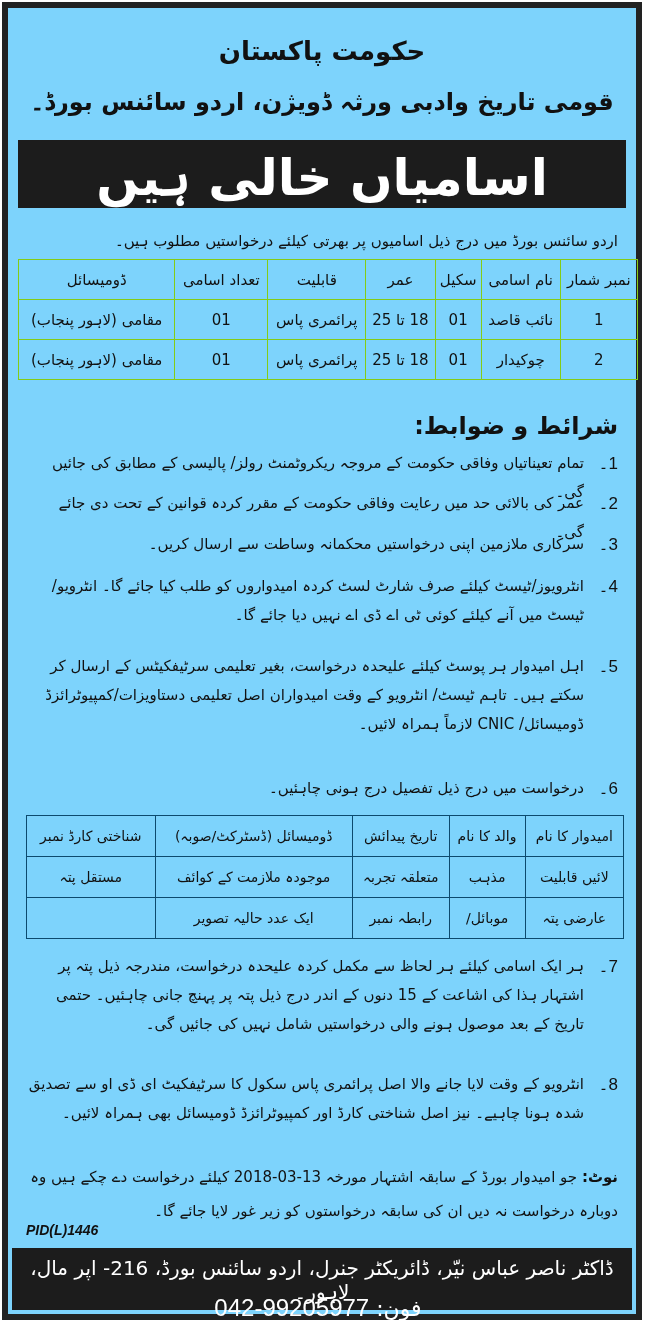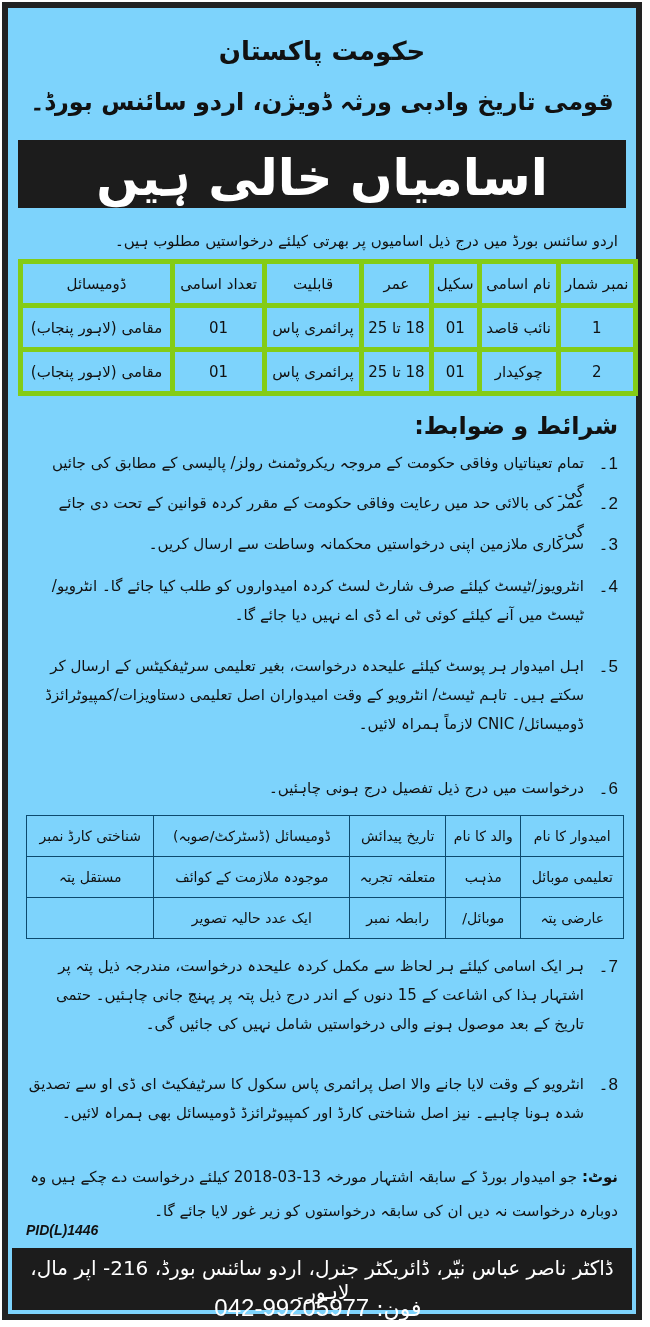--- a/index.html
+++ b/index.html
@@ -10,21 +10,21 @@
   .inner { position:absolute; left:4px; top:4px; right:4px; bottom:4px; }
   .rtl { direction:rtl; text-align:right; }
   .center { text-align:center; }
   .h-gov { position:absolute; top:24px; left:0; right:0; font-size:26px; font-weight:bold; }
   .h-div { position:absolute; top:76px; left:0; right:0; font-size:24px; font-weight:bold; }
   .banner { position:absolute; top:128px; left:6px; right:6px; height:68px; background:#1c1c1c;
             color:#fff; font-size:50px; font-weight:bold; line-height:76px; text-align:center; }
   .intro { position:absolute; top:220px; right:14px; font-size:15px; }
   table.vac { position:absolute; top:247px; left:6px; width:620px; border-collapse:collapse;
               direction:rtl; font-size:15px; }
-  table.vac td, table.vac th { border:5px solid #84cc16; height:37px; text-align:center; font-weight:normal; }
+  table.vac td, table.vac th { border:1px solid #84cc16; height:37px; text-align:center; font-weight:normal; }
   .terms-h { position:absolute; top:400px; right:14px; font-size:24px; font-weight:bold; }
   .item { position:absolute; right:14px; left:14px; font-size:15px; line-height:29px; }
   .item .num { float:right; width:30px; font-family:"Liberation Sans", sans-serif; font-size:17px; }
   .item .txt { margin-right:34px; }
   table.det { position:absolute; top:803px; left:14px; width:598px; border-collapse:collapse;
               direction:rtl; font-size:14px; }
   table.det td { border:1px solid #0c4a6e; height:38px; text-align:center; }
   .note { position:absolute; top:1148px; right:14px; left:14px; font-size:15px; line-height:34px; }
   .pid { position:absolute; top:1210px; left:14px; font-family:"Liberation Sans", sans-serif;
          font-weight:bold; font-style:italic; font-size:14px; }
@@ -106,21 +106,21 @@
   <table class="det">
     <tbody>
           <tr>
       <td>امیدوار کا نام</td>
       <td>والد کا نام</td>
       <td>تاریخ پیدائش</td>
       <td>ڈومیسائل (ڈسٹرکٹ/صوبہ)</td>
       <td>شناختی کارڈ نمبر</td>
     </tr>
     <tr>
-      <td>تعلیمی موبائل</td>
+      <td>لائیں قابلیت</td>
       <td>مذہب</td>
       <td>متعلقہ تجربہ</td>
       <td>موجودہ ملازمت کے کوائف</td>
       <td>مستقل پتہ</td>
     </tr>
     <tr>
       <td>عارضی پتہ</td>
       <td>موبائل/</td>
       <td>رابطہ نمبر</td>
       <td>ایک عدد حالیہ تصویر</td>

